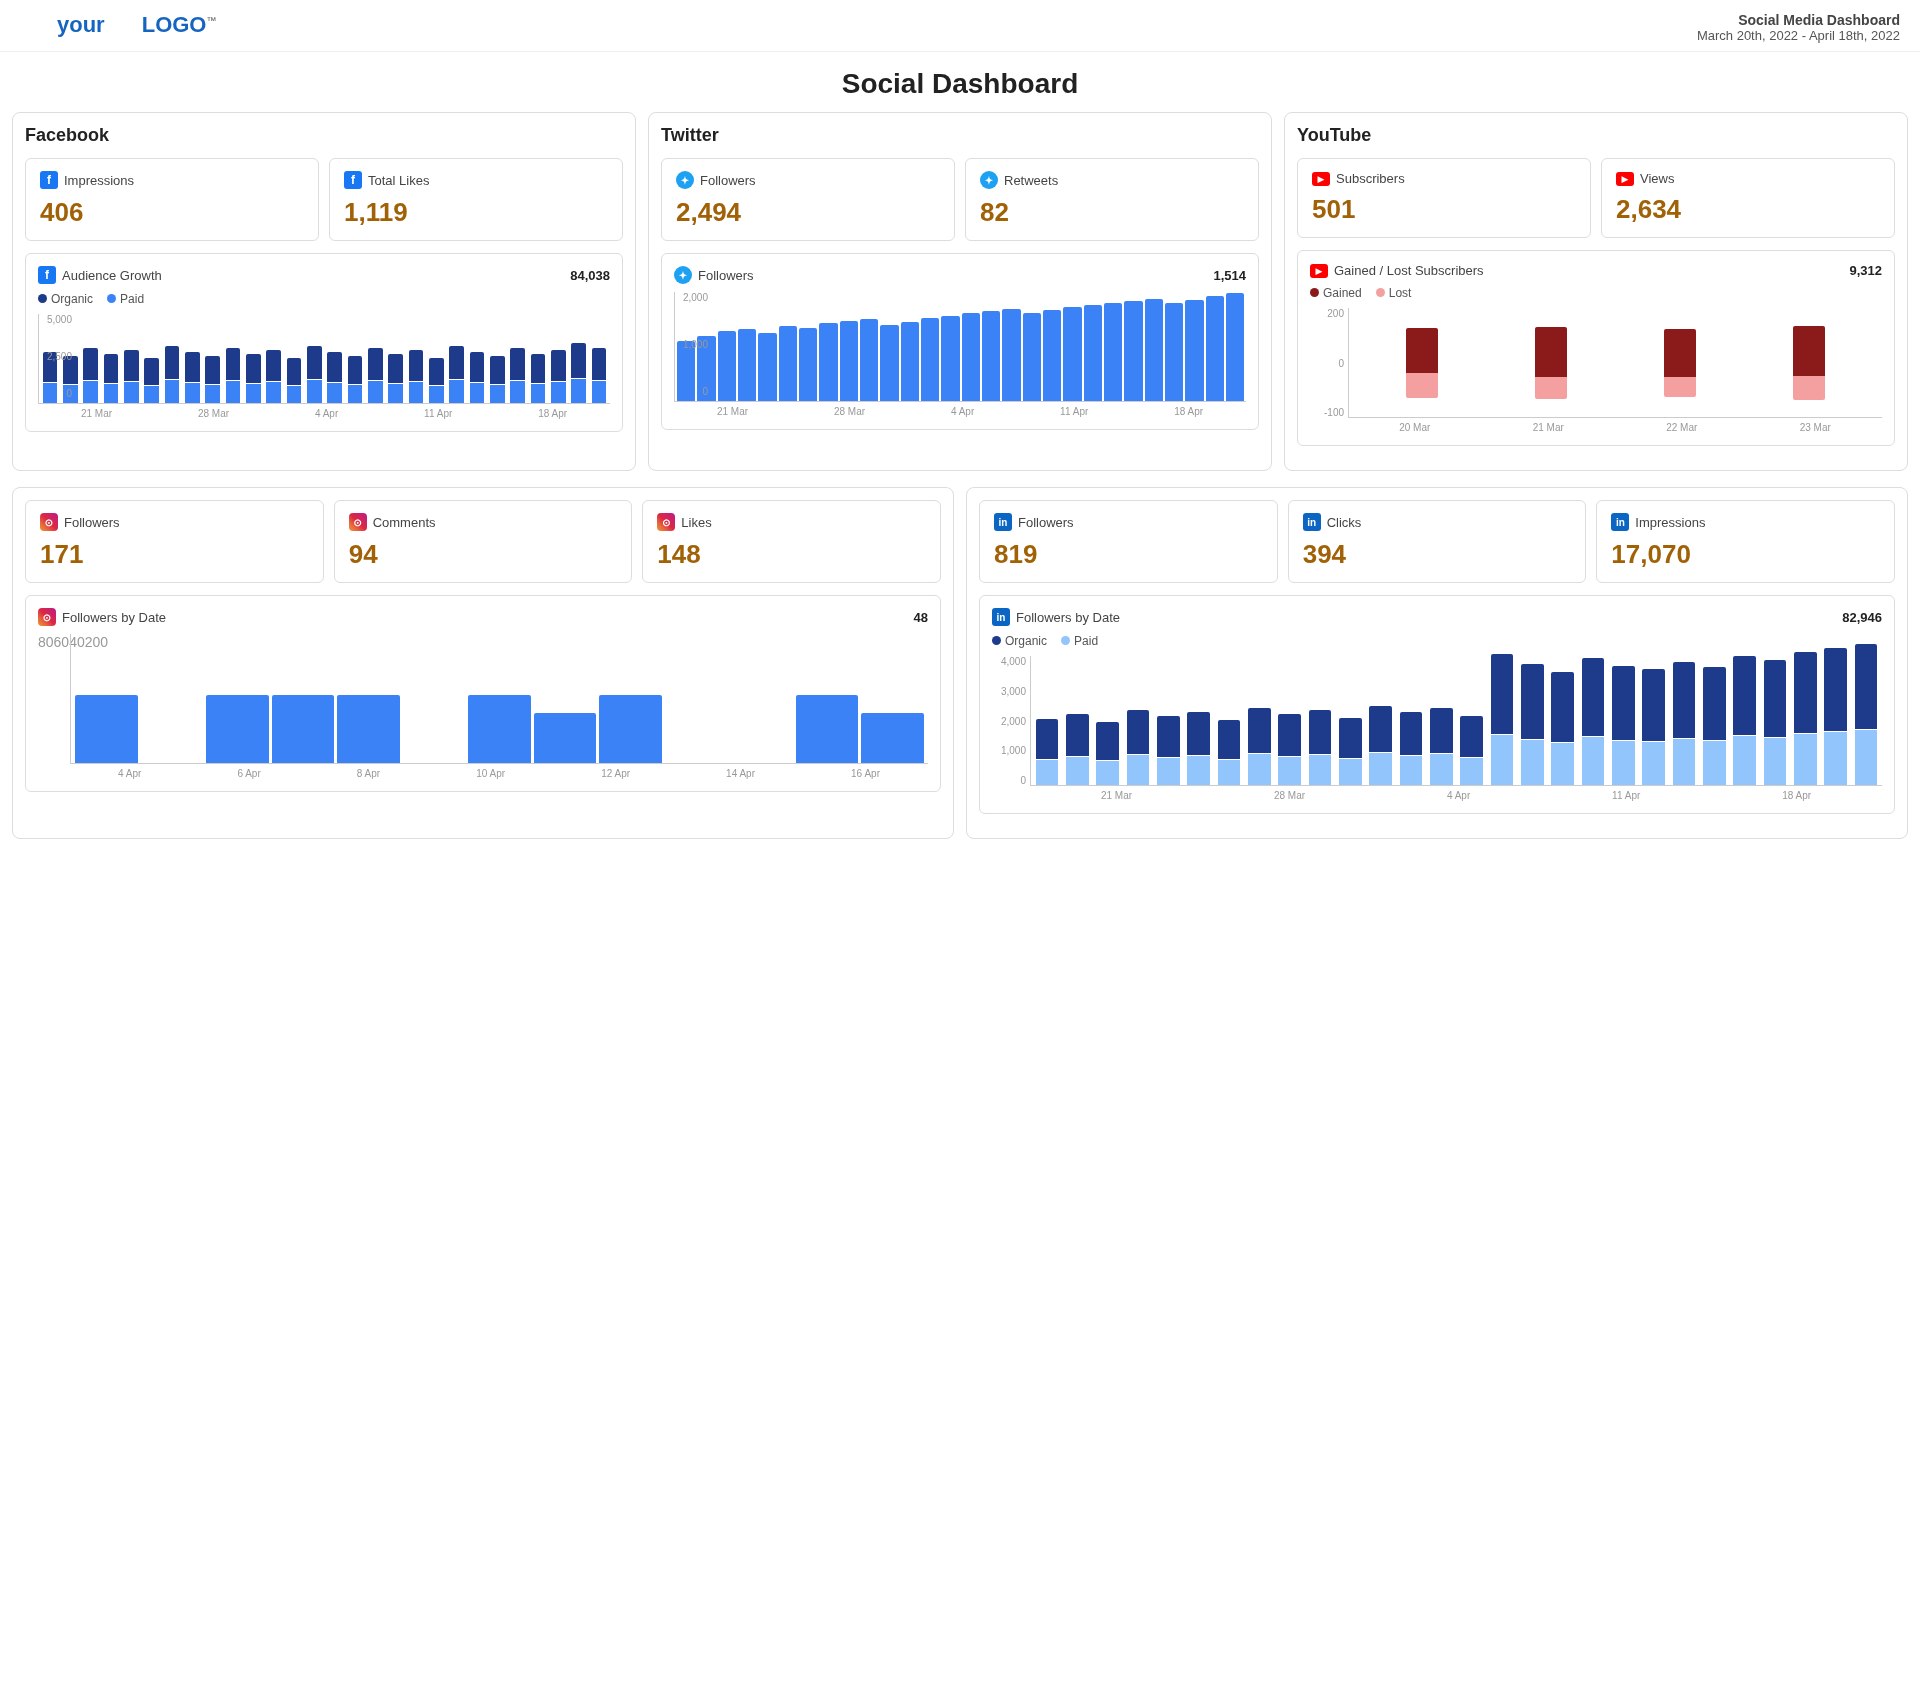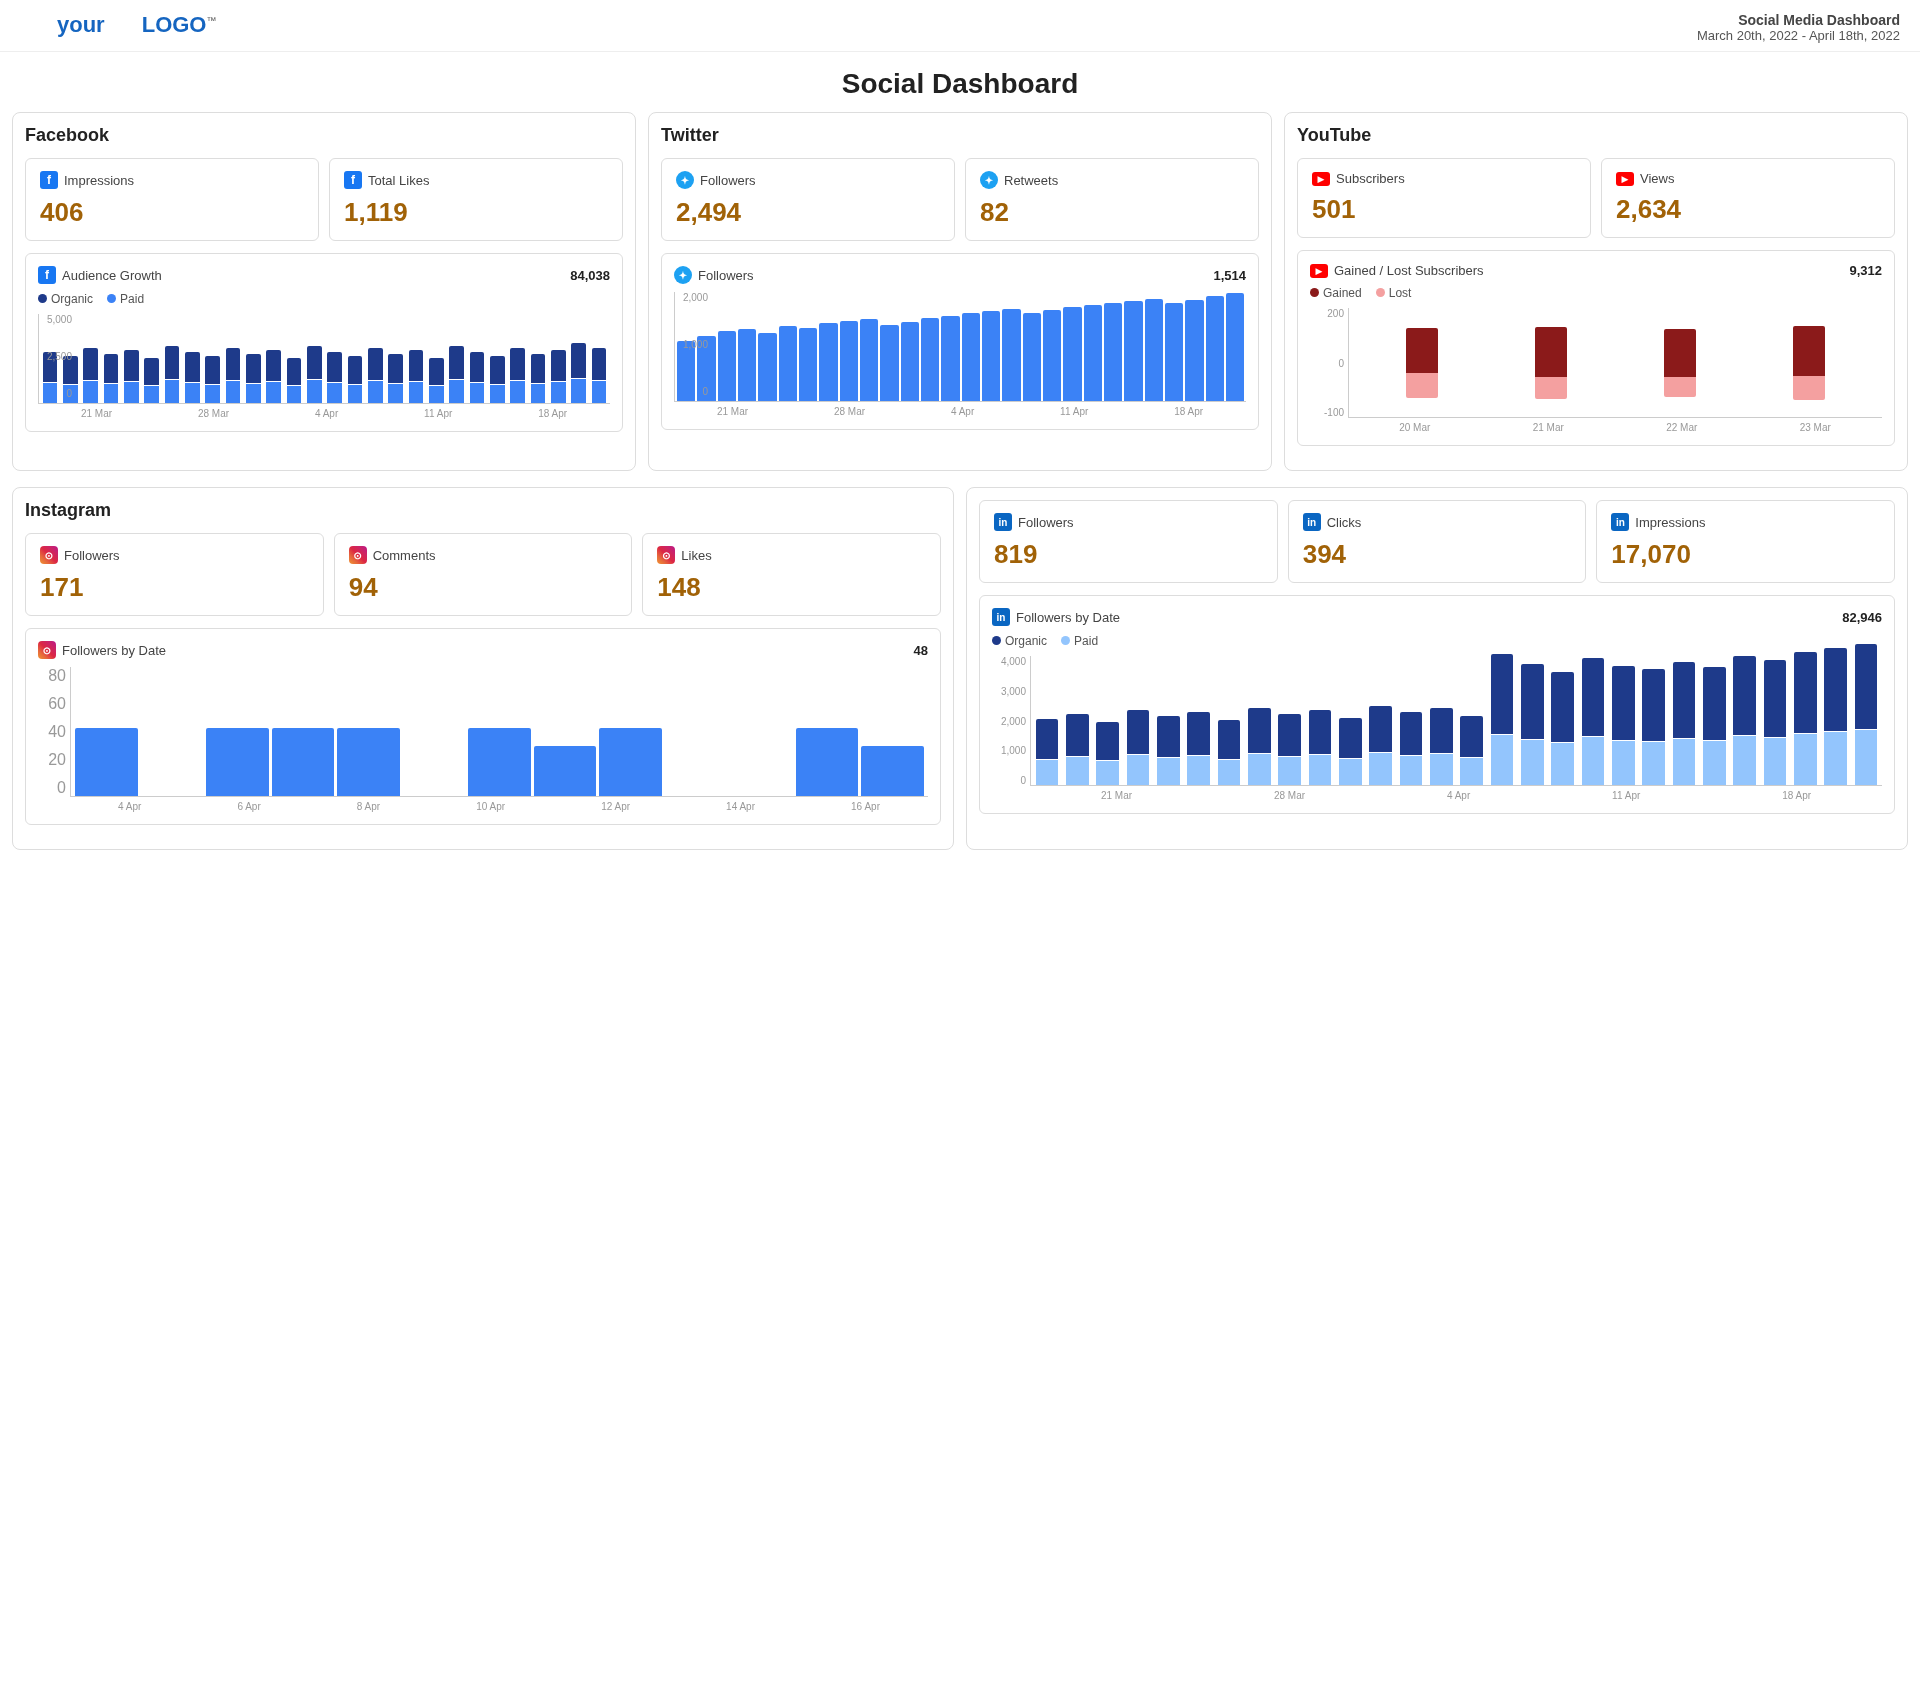--- a/index.html
+++ b/index.html
@@ -388,21 +388,20 @@
             </div>
           </div>
         </div>
       </div>
     </div>
   </div>
 
   <div class="bottom-section">
 
     <div class="section-card">
-      <div class="section-title">Instagram</div>
       <div class="metrics-row">
         <div class="metric-card">
           <div class="metric-label">
             <span class="icon-ig">⊙</span>
             <span>Followers</span>
           </div>
           <div class="metric-value">171</div>
         </div>
         <div class="metric-card">
           <div class="metric-label">
@@ -423,21 +422,21 @@
       <div class="chart-card">
         <div class="chart-header">
           <div class="chart-title">
             <span class="icon-ig">⊙</span>
             <span>Followers by Date</span>
           </div>
           <div class="chart-total">48</div>
         </div>
         <div class="chart-wrapper">
           <div style="display:flex;">
-            <div style="width:32px; font-size:16px; color:#999; display:flex; flex-direction:column; justify-content:space-between; text-align:right; padding-right:4px; height:130px;">
+            <div style="width:32px; font-size:14px; color:#999; display:flex; flex-direction:row; justify-content:space-between; text-align:right; padding-right:4px; height:130px;">
               <span>80</span>
                 <span>60</span>
                 <span>40</span>
                 <span>20</span>
                 <span>0</span>
             </div>
             <div style="flex:1;">
               <div class="ig-bars-container" style="height:130px;" id="ig-bars">
               <div style="flex: 1 1 0%; height: 68px; background: rgb(59, 130, 246); border-radius: 2px 2px 0px 0px;"></div>
                   <div style="flex: 1 1 0%; height: 0px; background: rgb(59, 130, 246); border-radius: 2px 2px 0px 0px;"></div>

